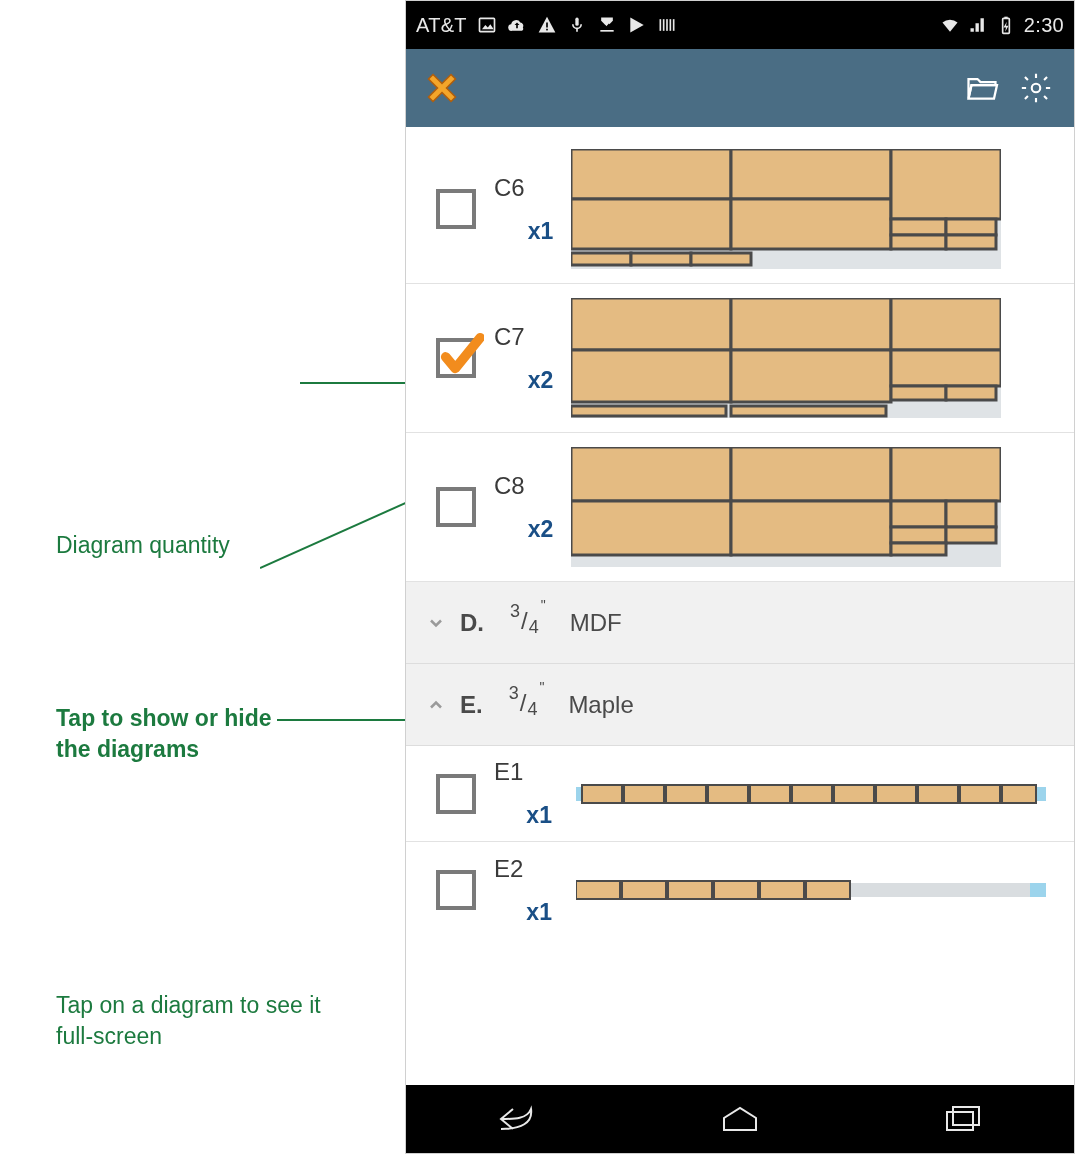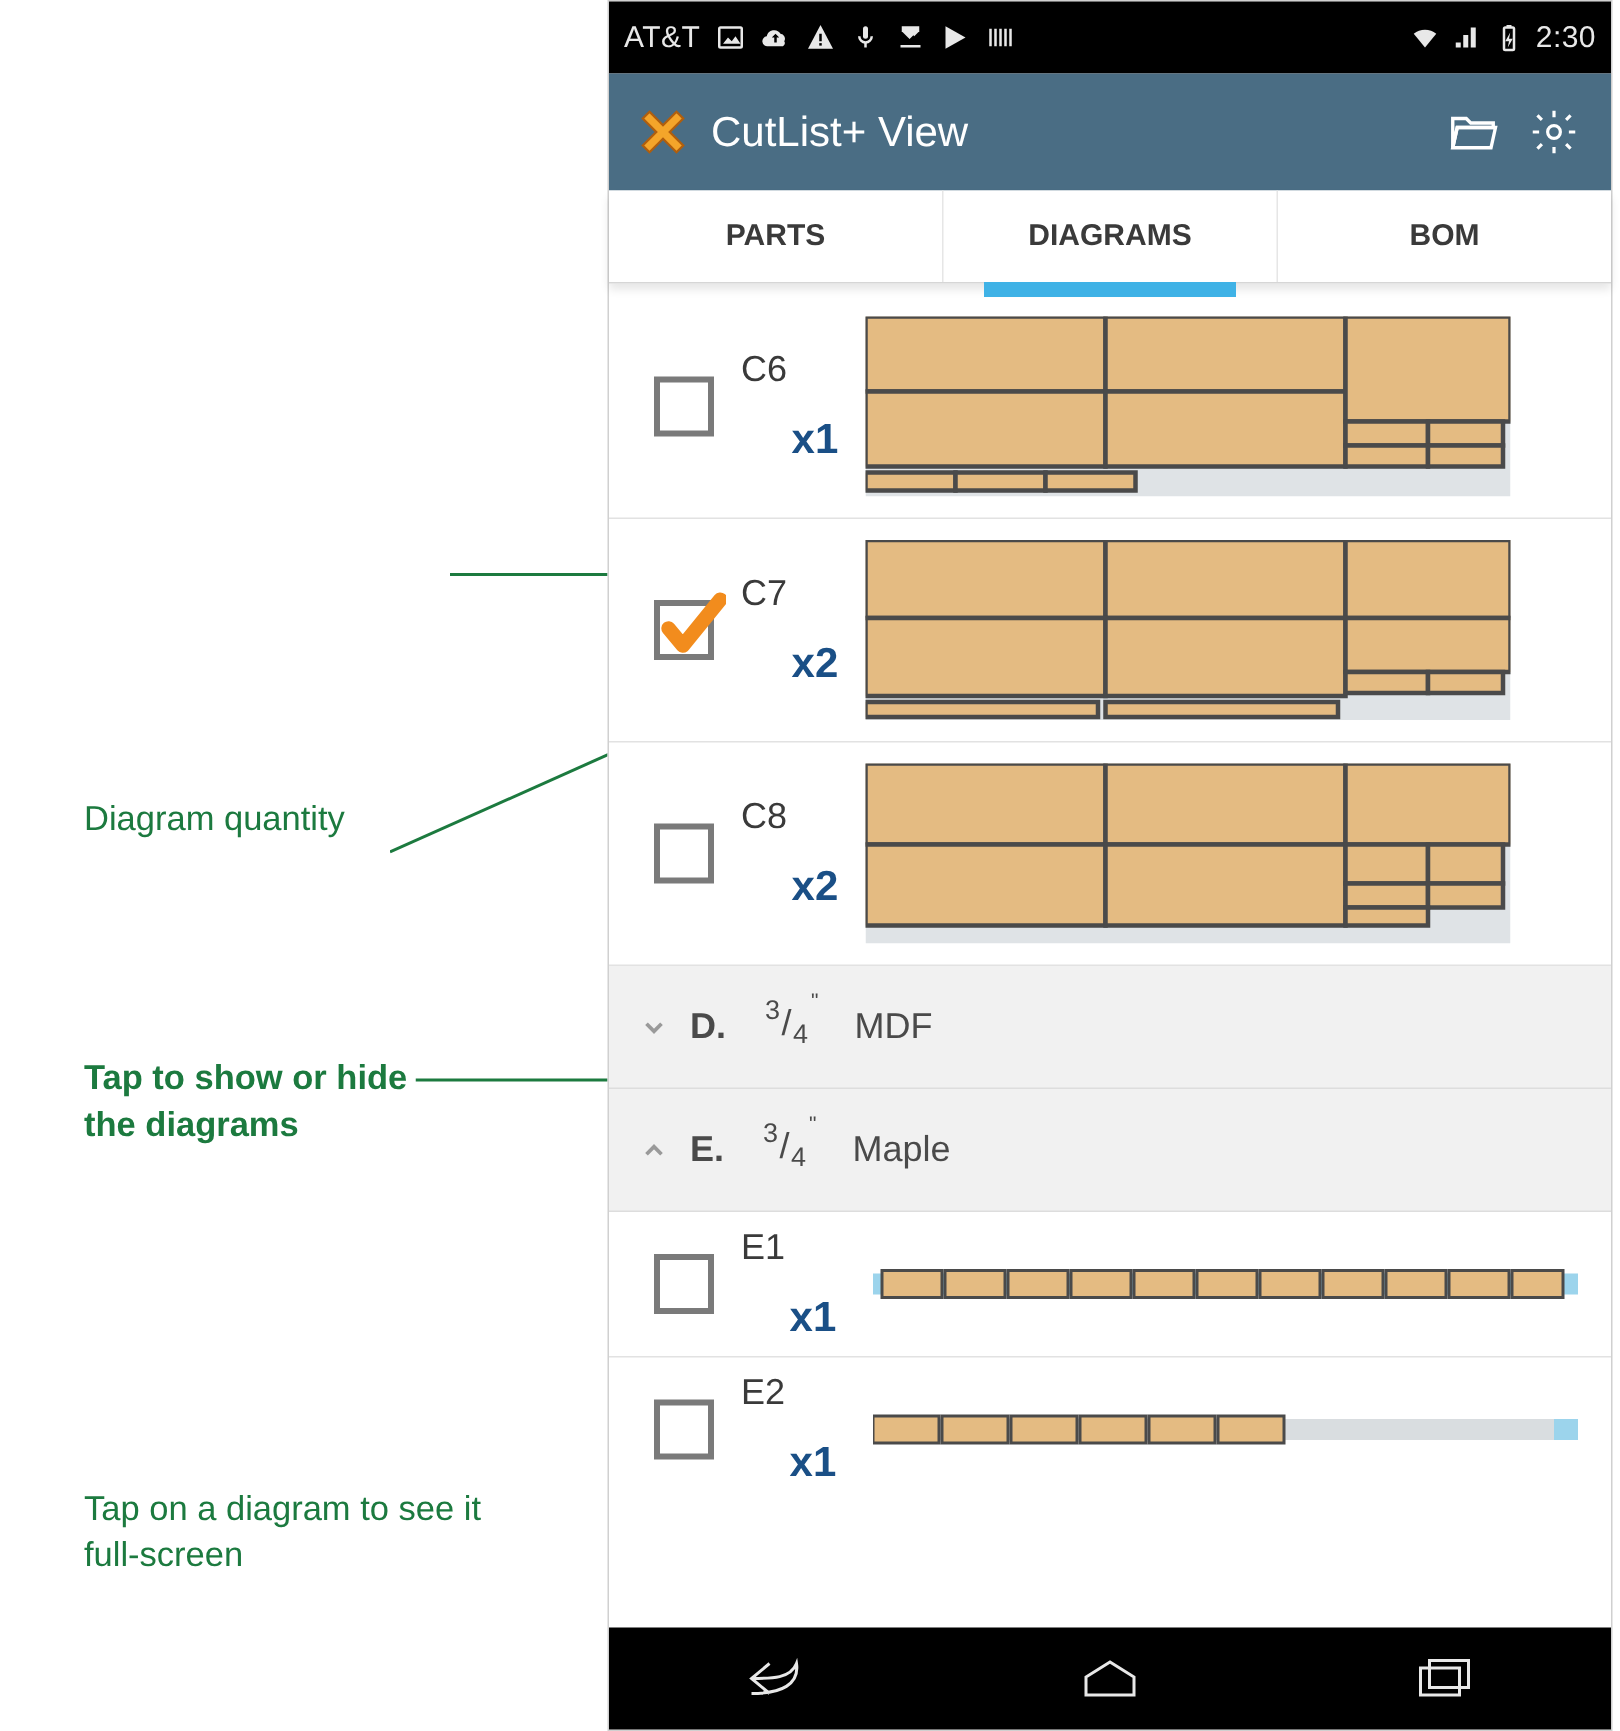--- a/index.html
+++ b/index.html
@@ -126,21 +126,21 @@
     background: none;
   }
   .chk .tick {
     position:absolute;
     left: -2px; top: -10px;
     width: 46px; height: 46px;
   }
 
   .part-label { display:flex; gap:3px; min-width:48px; }
   .part-id   { font-size: 24px; color:#3a3a3a; }
-  .part-qty  { font-size: 28px; color:#1a4f86; font-weight:700;margin-top:44px; }
+  .part-qty  { font-size: 23px; color:#1a4f86; font-weight:700;margin-top:44px; }
 
   .thumb {
     flex:1;
     height: 120px;
     max-width: 430px;
   }
   .thumb.strip { height: 26px; max-width: 470px; margin-left:6px; }
 
   
   .ghead {
@@ -249,41 +249,35 @@
           <path d="M13 8l-4 7h3l-1 5 4-7h-3l1-5z"></path>
         </svg>
       <span>2:30</span>
     </div>
   </div>
 
   <div class="appbar">
     <svg width="36" height="36" viewBox="0 0 24 24">
       <path d="M6 3l6 6 6-6 3 3-6 6 6 6-3 3-6-6-6 6-3-3 6-6-6-6 3-3z" fill="#f4a52a" stroke="#b05e0d" stroke-width="1"></path>
     </svg>
-    <div class="appbar-title">CutList+ View</div>
     <div class="appbar-spacer"></div>
     <div class="appbar-icon">
       <svg width="36" height="36" viewBox="0 0 24 24" fill="none" stroke="#fff" stroke-width="1.5">
         <path d="M3 6h6l2 2h10v2H5l-2 9V6z"></path>
           <path d="M5 10h17l-2 9H3l2-9z"></path>
       </svg>
     </div>
     <div class="appbar-icon">
       <svg width="34" height="34" viewBox="0 0 24 24" fill="none" stroke="#fff" stroke-width="1.5">
         <circle cx="12" cy="12" r="3"></circle>
         <path d="M12 2v3M12 19v3M4.2 4.2l2.1 2.1M17.7 17.7l2.1 2.1M2 12h3M19 12h3M4.2 19.8l2.1-2.1M17.7 6.3l2.1-2.1"></path>
       </svg>
     </div>
   </div>
 
-  <div class="tabs">
-    <div class="tab">PARTS</div>
-    <div class="tab active">DIAGRAMS</div>
-    <div class="tab">BOM</div>
-  </div>
 
   <div class="list">
 
     <div class="row">
       <div class="chk"></div>
       <div class="part-label">
         <span class="part-id">C6</span>
         <span class="part-qty">x1</span>
       </div>
       <svg class="thumb" viewBox="0 0 430 120" preserveAspectRatio="none">

